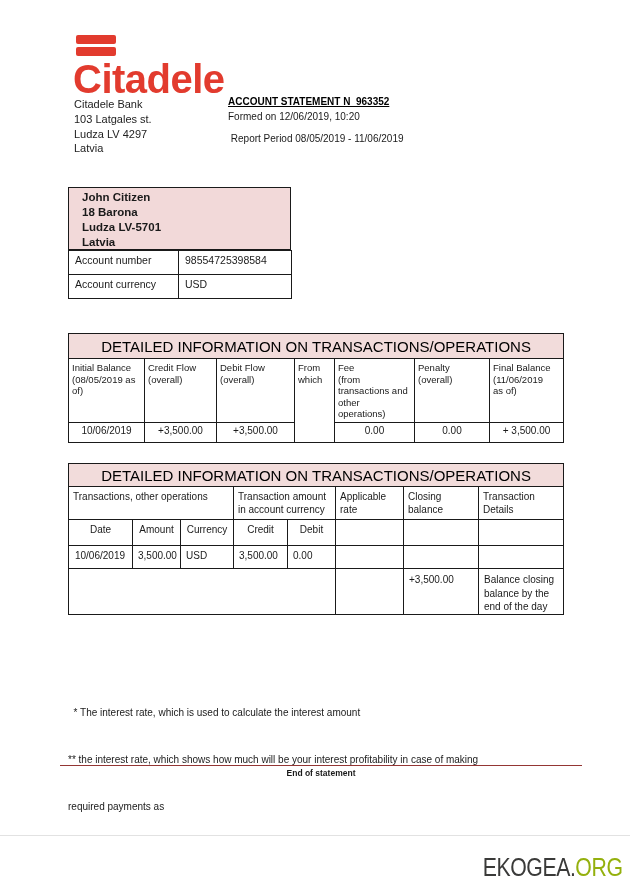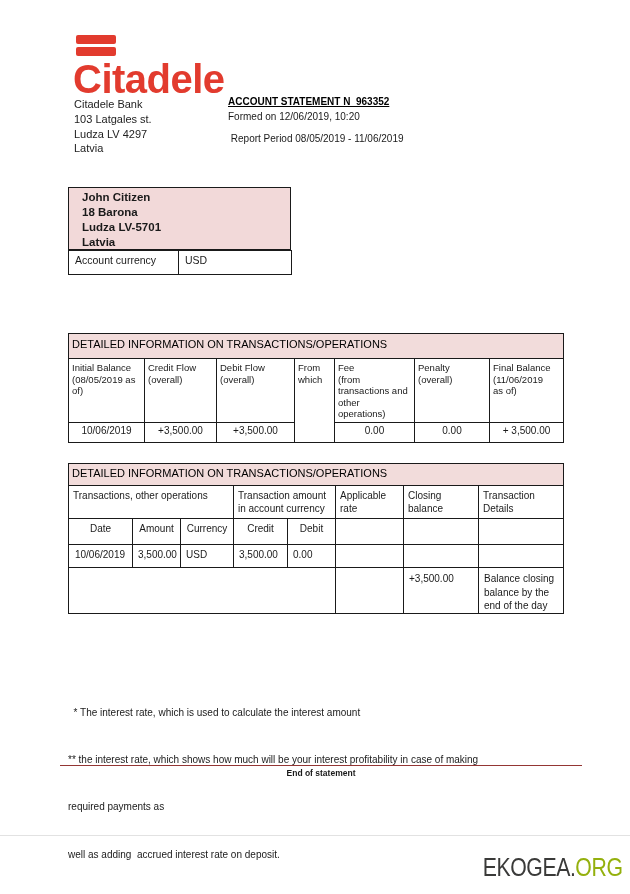--- a/index.html
+++ b/index.html
@@ -101,24 +101,24 @@
   .t1 { top: 333px; }
   .t2 { top: 463px; }
   .t td {
     border: 1px solid #1a1a1a;
     box-sizing: border-box;
     vertical-align: top;
     padding: 2px 3px;
   }
   .t .title-cell {
     background: #f2dcdb;
-    text-align: left;
+    text-align: center;
     height: 25px;
     padding-top: 4px;
-    font-size: 11px;
+    font-size: 15px;
     color: #000;
   }
   .t2 .title-cell { height: 22px; padding-top: 3px; }
   .t1 .head-cell {
     text-align: left;
     white-space: pre-line;
     height: 58px;
     line-height: 11.5px;
     padding-top: 3px;
   }
@@ -232,20 +232,24 @@
     <div>Ludza LV-5701</div>
     <div>Latvia</div>
   </div>
 
   <table class="acct">
     <colgroup>
         <col style="width:110px">
         <col style="width:113px">
       </colgroup>
     <tbody>
+        <tr>
+      <td>Account number</td>
+      <td>98554725398584</td>
+    </tr>
     <tr>
       <td>Account currency</td>
       <td>USD</td>
     </tr>
   </tbody>
     </table>
 
   <table class="t t1">
     <colgroup>
       <col style="width:76px">
@@ -346,21 +350,20 @@
 balance by the
 end of the day</td>
     </tr>
   </tbody>
     </table>
 
   <div class="notes">
     <div>  * The interest rate, which is used to calculate the interest amount</div>
     <div>** the interest rate, which shows how much will be your interest profitability in case of making</div>
     <div>required payments as</div>
-    <div>well as adding  accrued interest rate on deposit.</div>
   </div>
 
   <div class="endline"></div>
   <div class="endtext">End of statement</div>
 
   <div class="bottomline"></div>
   <div class="wm">
     <span class="wm-dark">EKOGEA.</span><span class="wm-green">ORG</span>
   </div>
 

